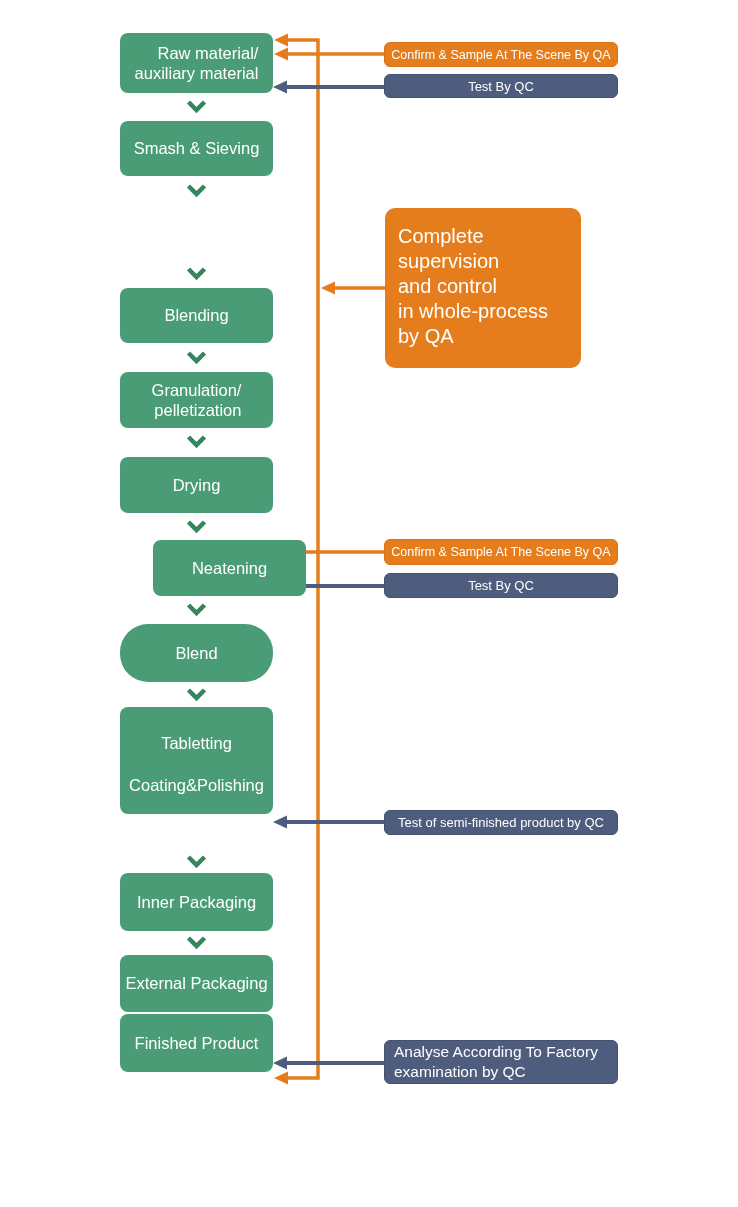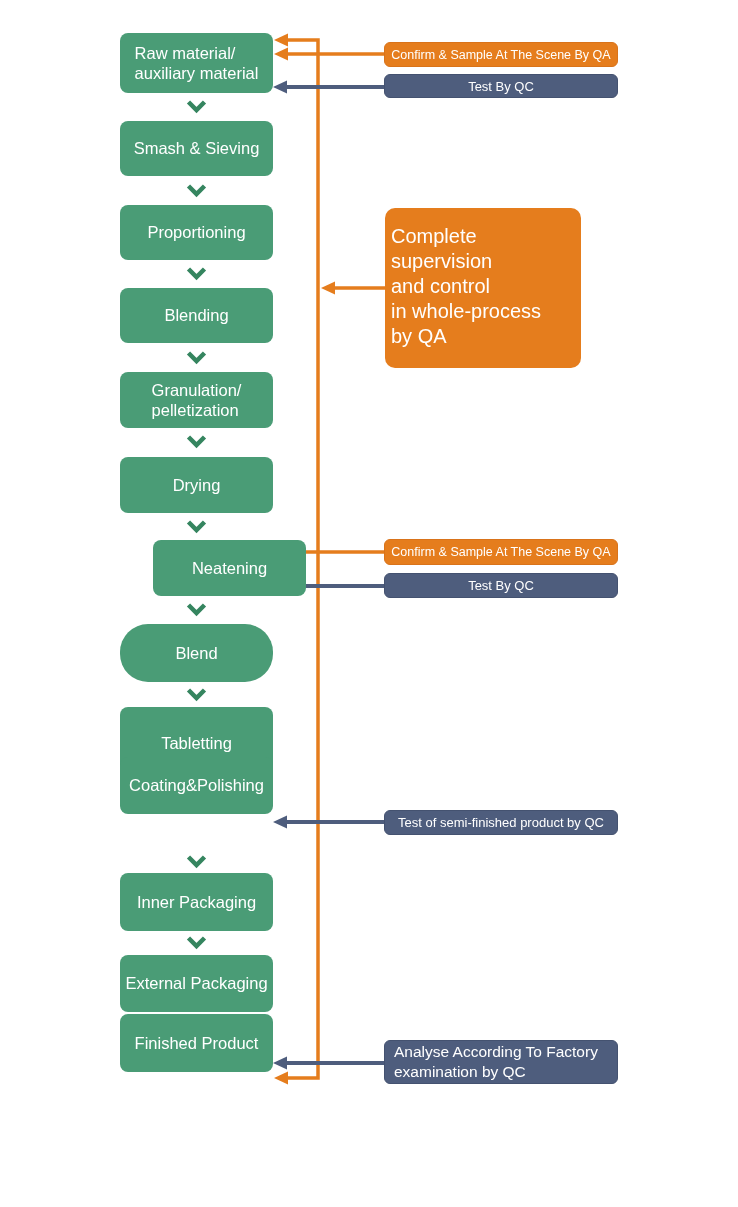--- a/index.html
+++ b/index.html
@@ -37,21 +37,21 @@
   .step{
     position:absolute;
     left:120px;
     width:153px;
     background:var(--green);
     border-radius:8px;
     color:var(--text);
     display:flex;
     align-items:center;
     justify-content:center;
-    text-align:left;
+    text-align:right;
     font-size:16.5px;
     line-height:1.22;
     white-space:pre-line;
   }
   .tag{
     position:absolute;
     left:384px;
     width:234px;
     border-radius:6px;
     color:var(--text);
@@ -69,21 +69,21 @@
     left:385px;
     top:208px;
     width:196px;
     height:160px;
     background:var(--orange);
     border-radius:10px;
     color:var(--text);
     font-size:20px;
     line-height:25px;
     white-space:pre-line;
-    padding:16px 6px 0 6px;
+    padding:16px 6px 0 13px;
   }
 </style>
 </head>
 <body>
 
 <div class="canvas">
 
   <svg class="overlay" width="738" height="1207" viewBox="0 0 738 1207" xmlns="http://www.w3.org/2000/svg">
 
     <path class="ln-o" d="M287,40 H318 V1078 H287"></path>
@@ -119,21 +119,20 @@
     <polyline class="chev" points="188.5,690 196.5,698 204.5,690"></polyline>
     <polyline class="chev" points="188.5,774 196.5,782 204.5,774"></polyline>
     <polyline class="chev" points="188.5,857 196.5,865 204.5,857"></polyline>
     <polyline class="chev" points="188.5,938 196.5,946 204.5,938"></polyline>
     <polyline class="chev" points="188.5,1018 196.5,1026 204.5,1018"></polyline>
   </svg>
 
   <div class="step" style="top:33px;height:60px;"><span>Raw material/
 auxiliary material</span></div>
   <div class="step" style="top:121px;height:55px;"><span>Smash &amp; Sieving</span></div>
-  <div class="step" style="top:205px;height:55px;"><span>Proportioning</span></div>
   <div class="step" style="top:288px;height:55px;"><span>Blending</span></div>
   <div class="step" style="top:372px;height:56px;"><span>Granulation/
 pelletization</span></div>
   <div class="step" style="top:457px;height:56px;"><span>Drying</span></div>
   <div class="step" style="top:540px;height:56px;margin-left:33px;"><span>Neatening</span></div>
   <div class="step" style="top:624px;height:58px;border-radius:28px;"><span>Blend</span></div>
   <div class="step" style="top:707px;height:73px;"><span>Tabletting</span></div>
   <div class="step" style="top:757px;height:57px;"><span>Coating&amp;Polishing</span></div>
   <div class="step" style="top:873px;height:58px;"><span>Inner Packaging</span></div>
   <div class="step" style="top:955px;height:57px;"><span>External Packaging</span></div>

